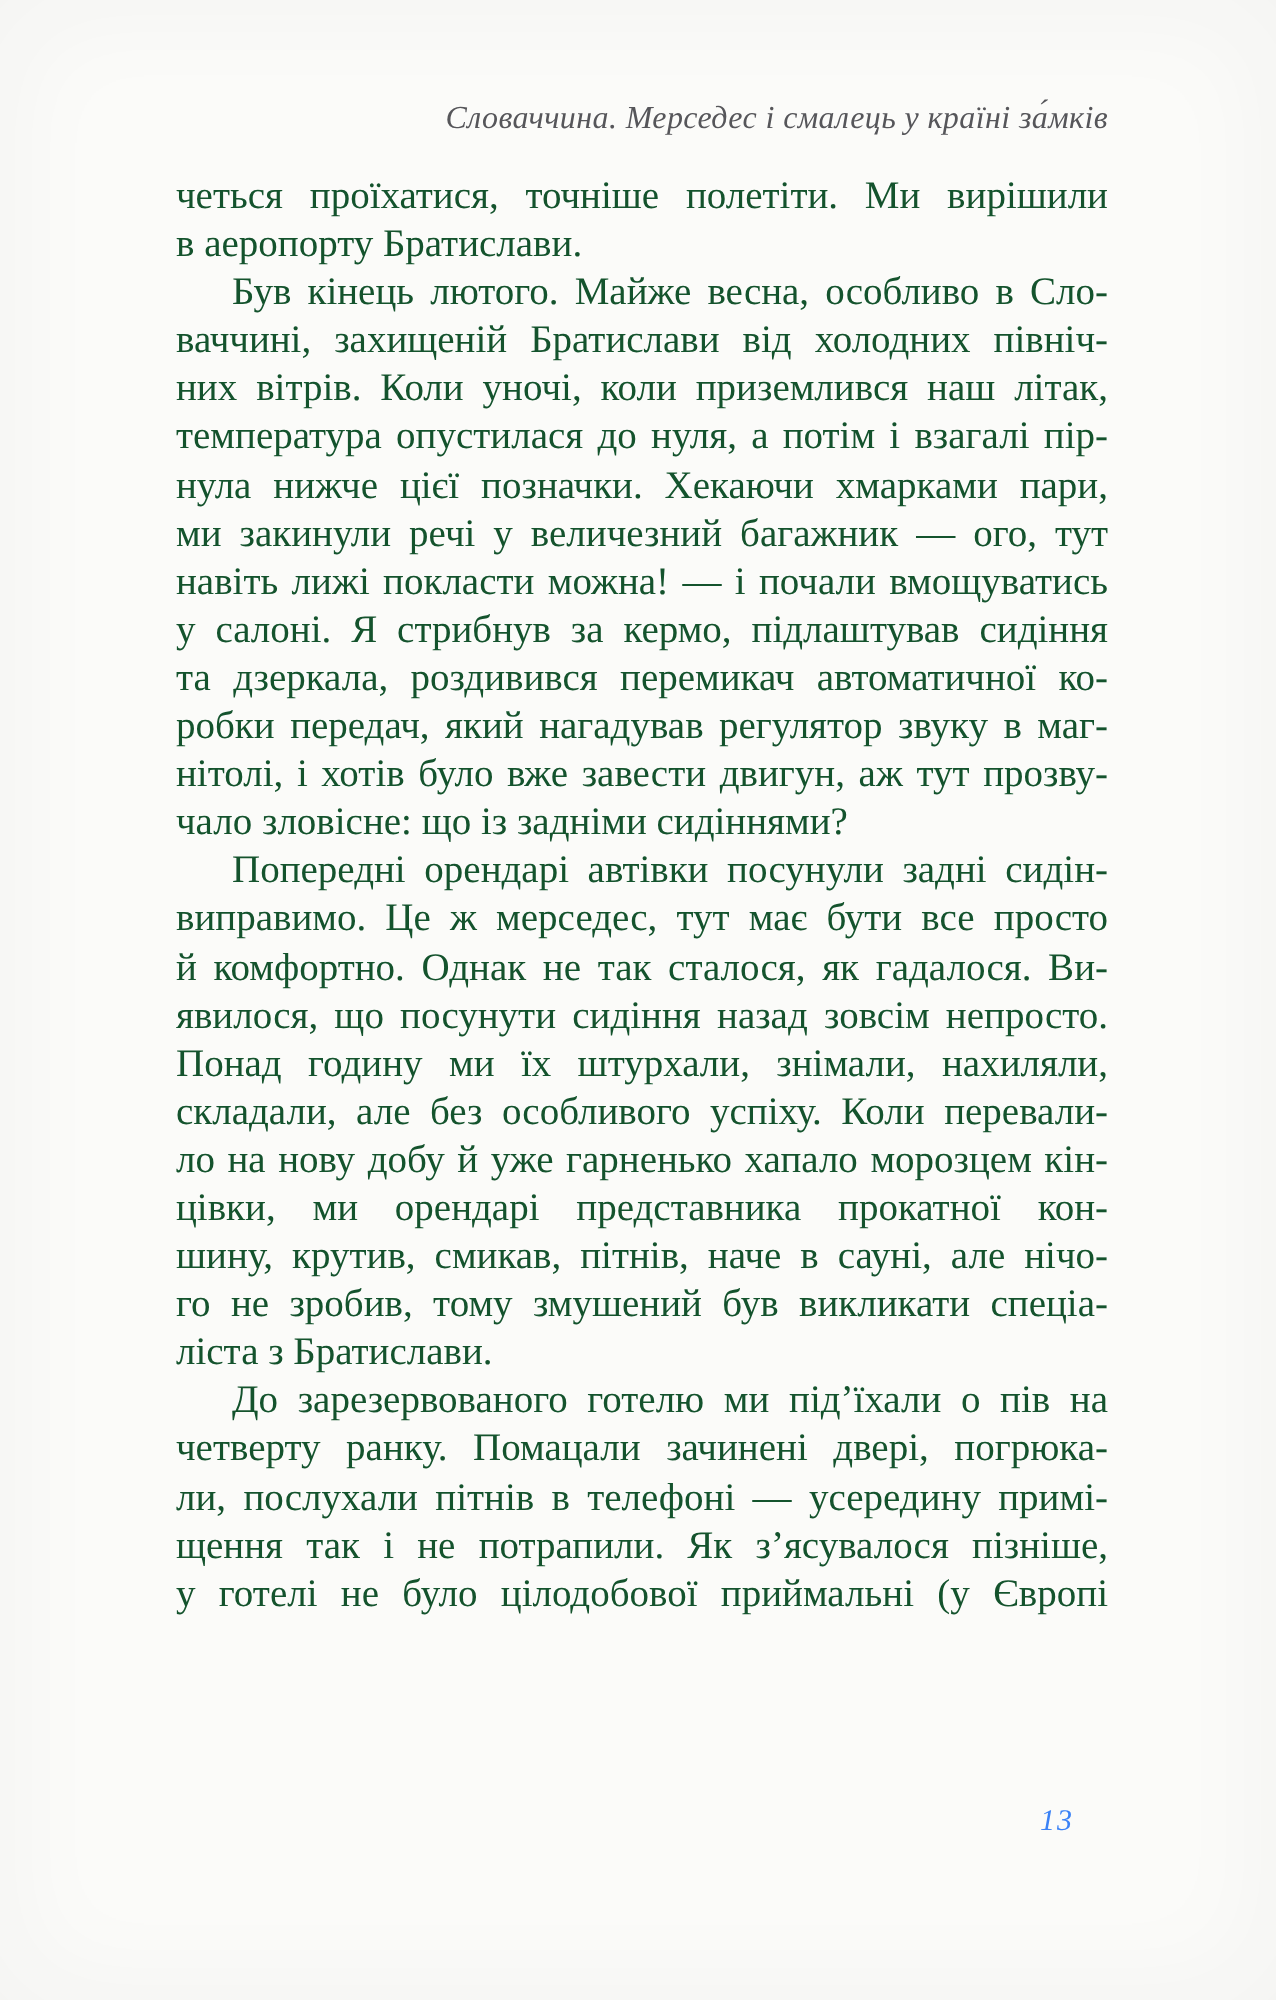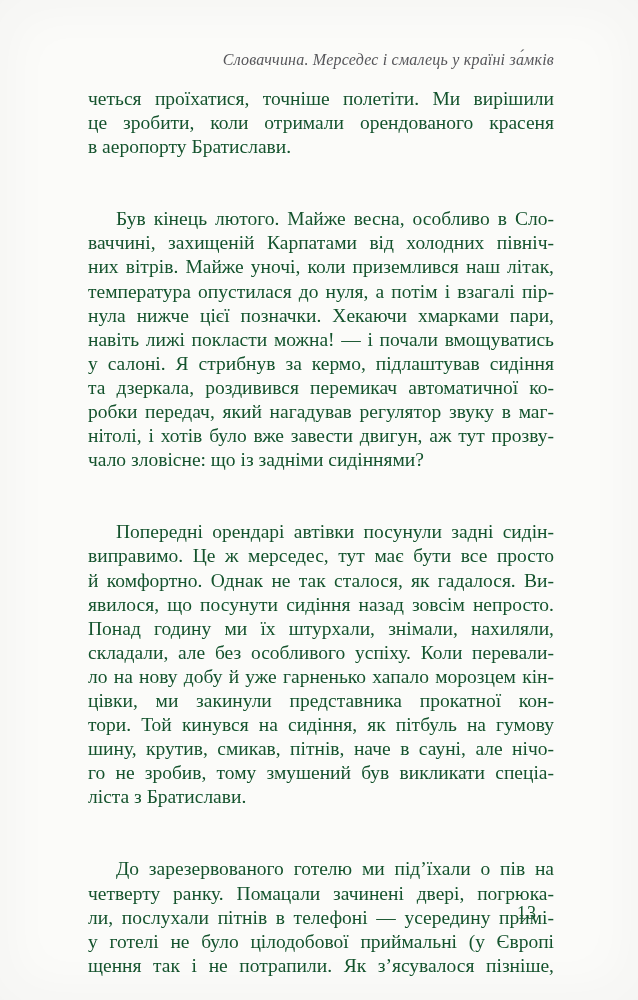--- a/index.html
+++ b/index.html
@@ -38,71 +38,70 @@
     line-height: 24.1px;
     text-align: justify;
     text-align-last: justify;
     color: #14532d;
     hyphens: none;
     word-break: normal;
     white-space: normal;
   }
   .line.indent {
     text-indent: 28px;
-    margin-top: 48px;
   }
   .line.para-end {
     text-align-last: left;
     font-family: Liberation Serif, serif;
   }
   .page-number {
     position: absolute;
     top: 903px;
     left: 0;
     width: 537px;
     text-align: right;
-    font-size: 18px;
+    font-size: 15px;
     letter-spacing: 1px;
-    color: #14532d;
+    color: #3b82f6;
+    font-style: italic;
   }
 </style>
 </head>
 <body>
 
 <div class="page">
   <div class="running-header">Словаччина. Мерседес і смалець у країні за́мків</div>
 
   <div class="body-text" id="body-text">
       <div class="line">четься проїхатися, точніше полетіти. Ми вирішили</div>
-      <div class="line">це зробити, коли отримали орендованого красеня</div>
       <div class="line para-end">в аеропорту Братислави.</div>
       <div class="line indent">Був кінець лютого. Майже весна, особливо в Сло-</div>
-      <div class="line">ваччині, захищеній Карпатами від холодних північ-</div>
-      <div class="line">них вітрів. Майже уночі, коли приземлився наш літак,</div>
+      <div class="line">ваччині, захищеній Братислави від холодних північ-</div>
+      <div class="line">них вітрів. Коли уночі, коли приземлився наш літак,</div>
       <div class="line">температура опустилася до нуля, а потім і взагалі пір-</div>
       <div class="line">нула нижче цієї позначки. Хекаючи хмарками пари,</div>
+      <div class="line">ми закинули речі у величезний багажник — ого, тут</div>
       <div class="line">навіть лижі покласти можна! — і почали вмощуватись</div>
       <div class="line">у салоні. Я стрибнув за кермо, підлаштував сидіння</div>
       <div class="line">та дзеркала, роздивився перемикач автоматичної ко-</div>
       <div class="line">робки передач, який нагадував регулятор звуку в маг-</div>
       <div class="line">нітолі, і хотів було вже завести двигун, аж тут прозву-</div>
       <div class="line para-end">чало зловісне: що із задніми сидіннями?</div>
       <div class="line indent">Попередні орендарі автівки посунули задні сидін-</div>
       <div class="line">виправимо. Це ж мерседес, тут має бути все просто</div>
       <div class="line">й комфортно. Однак не так сталося, як гадалося. Ви-</div>
       <div class="line">явилося, що посунути сидіння назад зовсім непросто.</div>
       <div class="line">Понад годину ми їх штурхали, знімали, нахиляли,</div>
       <div class="line">складали, але без особливого успіху. Коли перевали-</div>
       <div class="line">ло на нову добу й уже гарненько хапало морозцем кін-</div>
-      <div class="line">цівки, ми закинули представника прокатної кон-</div>
-      <div class="line">тори. Той кинувся на сидіння, як пітбуль на гумову</div>
+      <div class="line">цівки, ми орендарі представника прокатної кон-</div>
       <div class="line">шину, крутив, смикав, пітнів, наче в сауні, але нічо-</div>
       <div class="line">го не зробив, тому змушений був викликати спеціа-</div>
       <div class="line para-end">ліста з Братислави.</div>
       <div class="line indent">До зарезервованого готелю ми під’їхали о пів на</div>
       <div class="line">четверту ранку. Помацали зачинені двері, погрюка-</div>
       <div class="line">ли, послухали пітнів в телефоні — усередину примі-</div>
+      <div class="line">щення так і не потрапили. Як з’ясувалося пізніше,</div>
       <div class="line">у готелі не було цілодобової приймальні (у Європі</div>
-      <div class="line">щення так і не потрапили. Як з’ясувалося пізніше,</div>
     </div>
 
   <div class="page-number">13</div>
 </div>
 
 </body></html>

